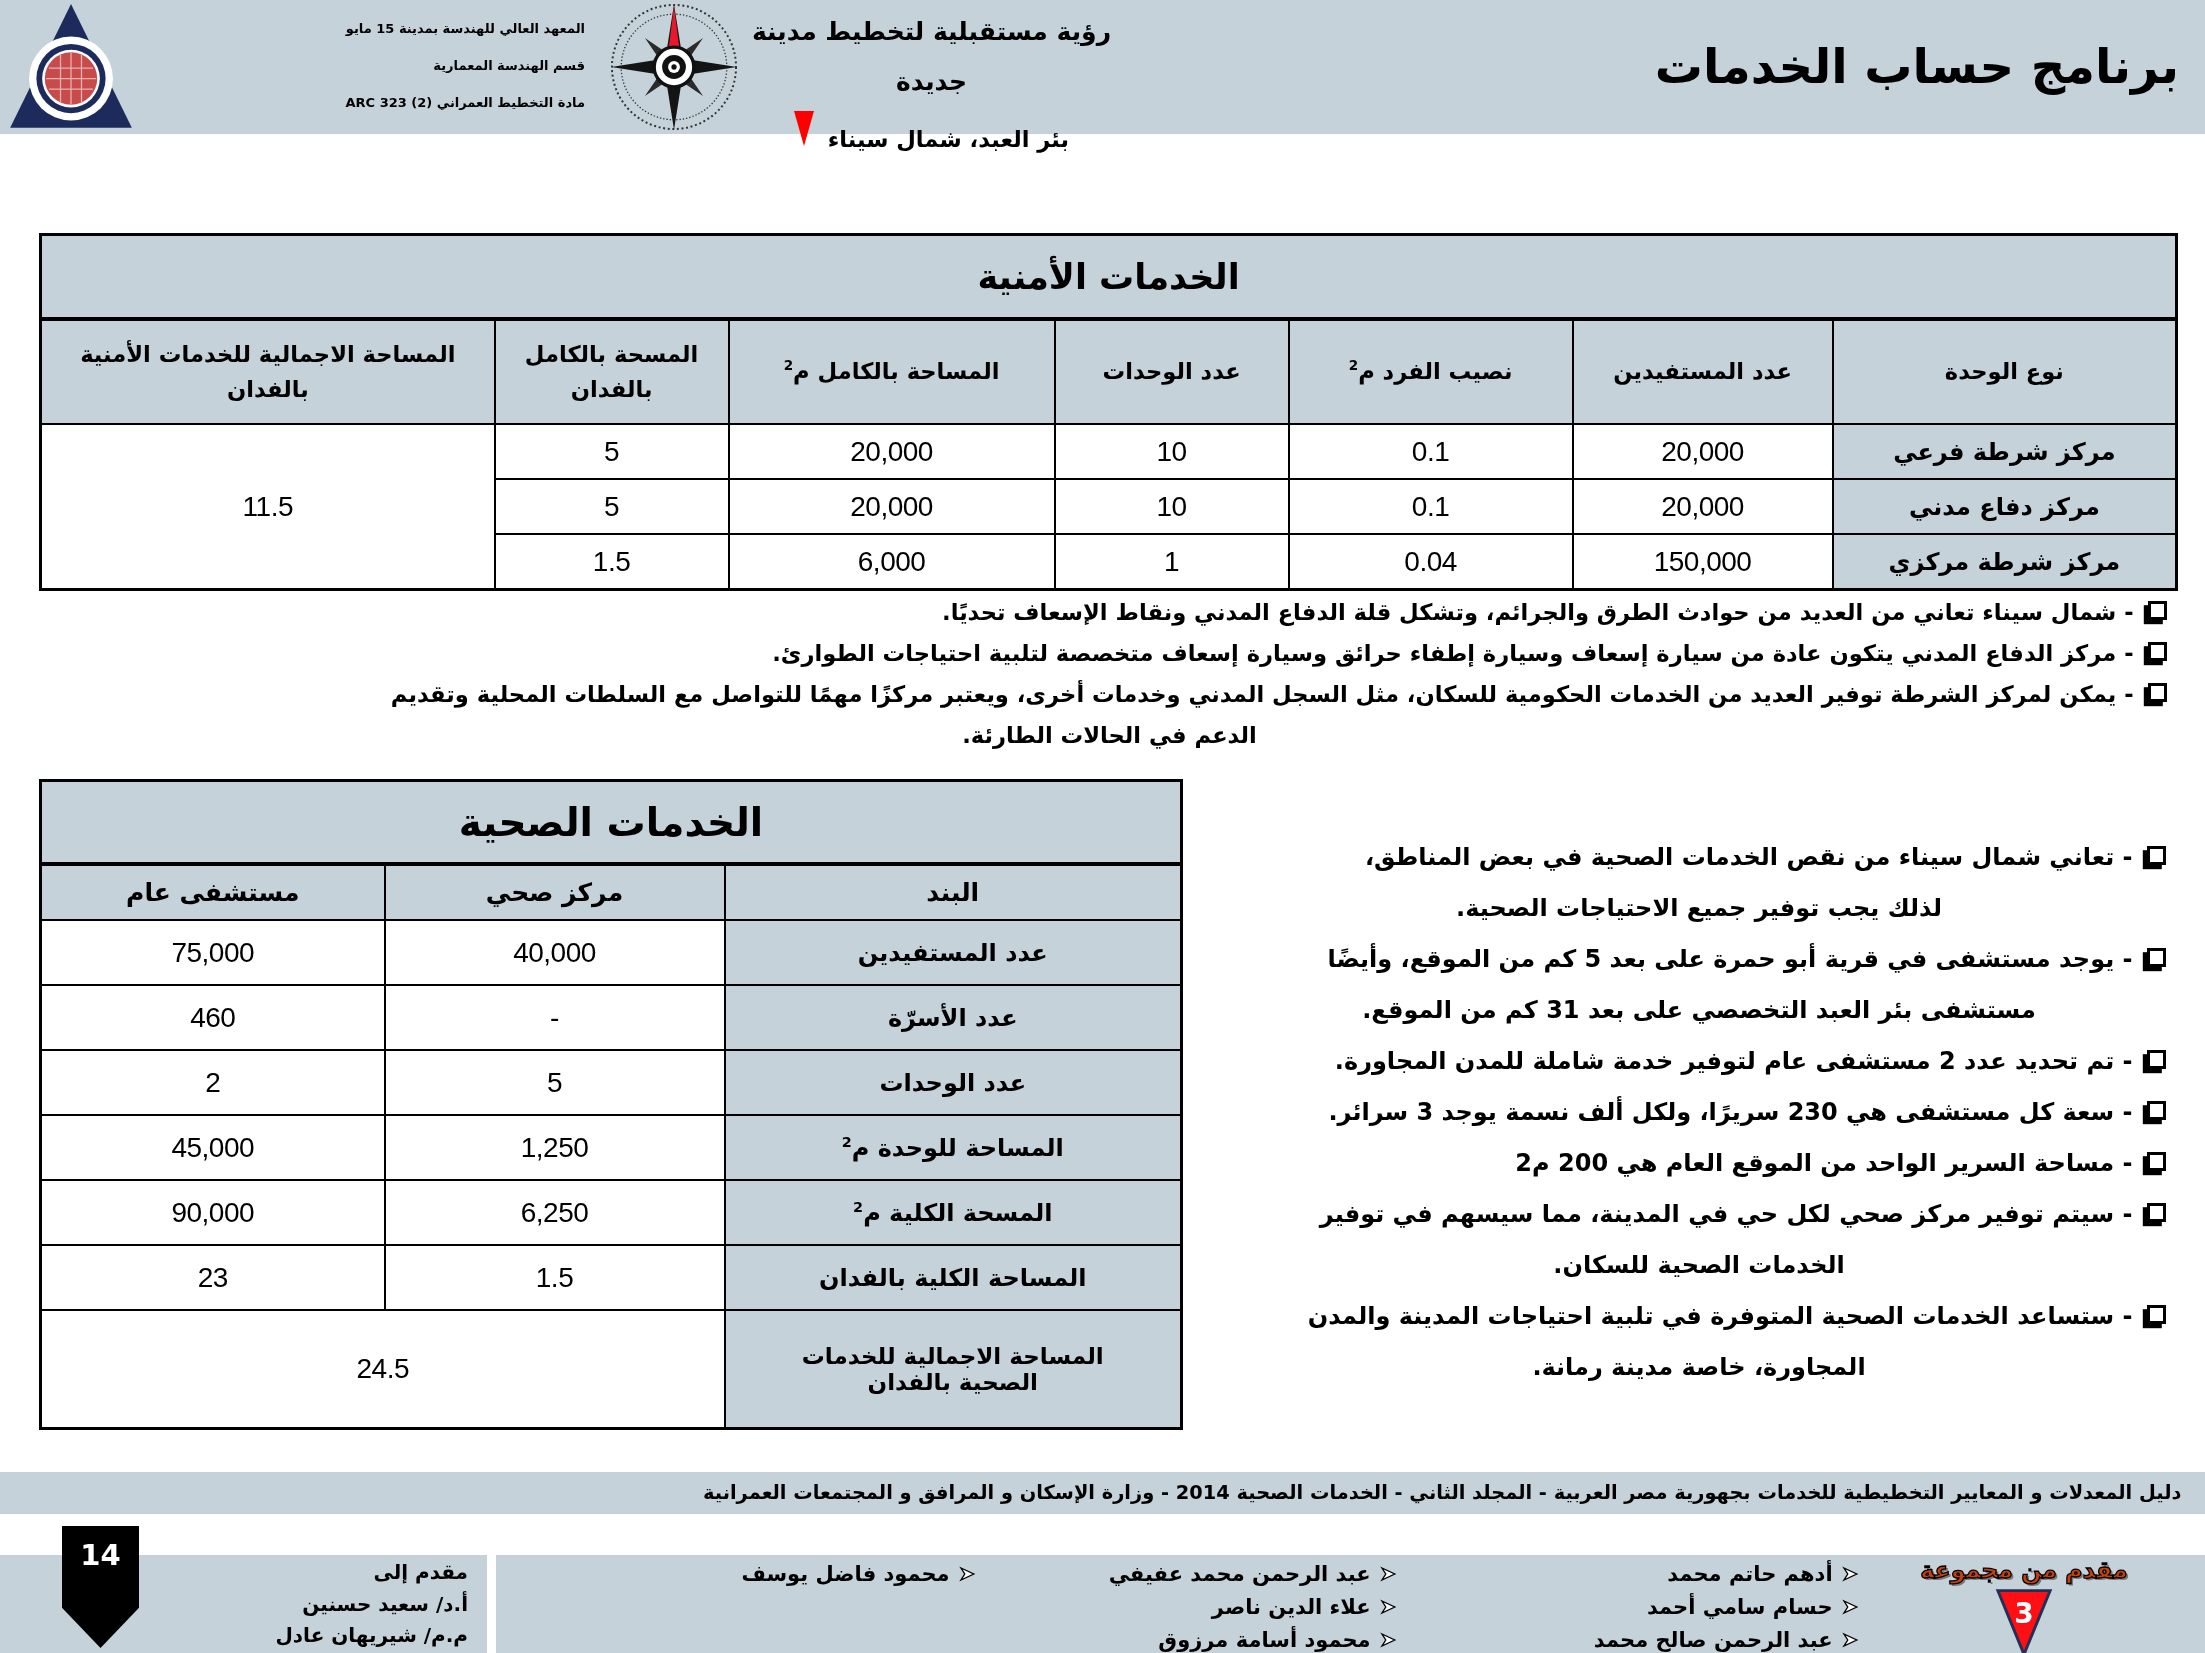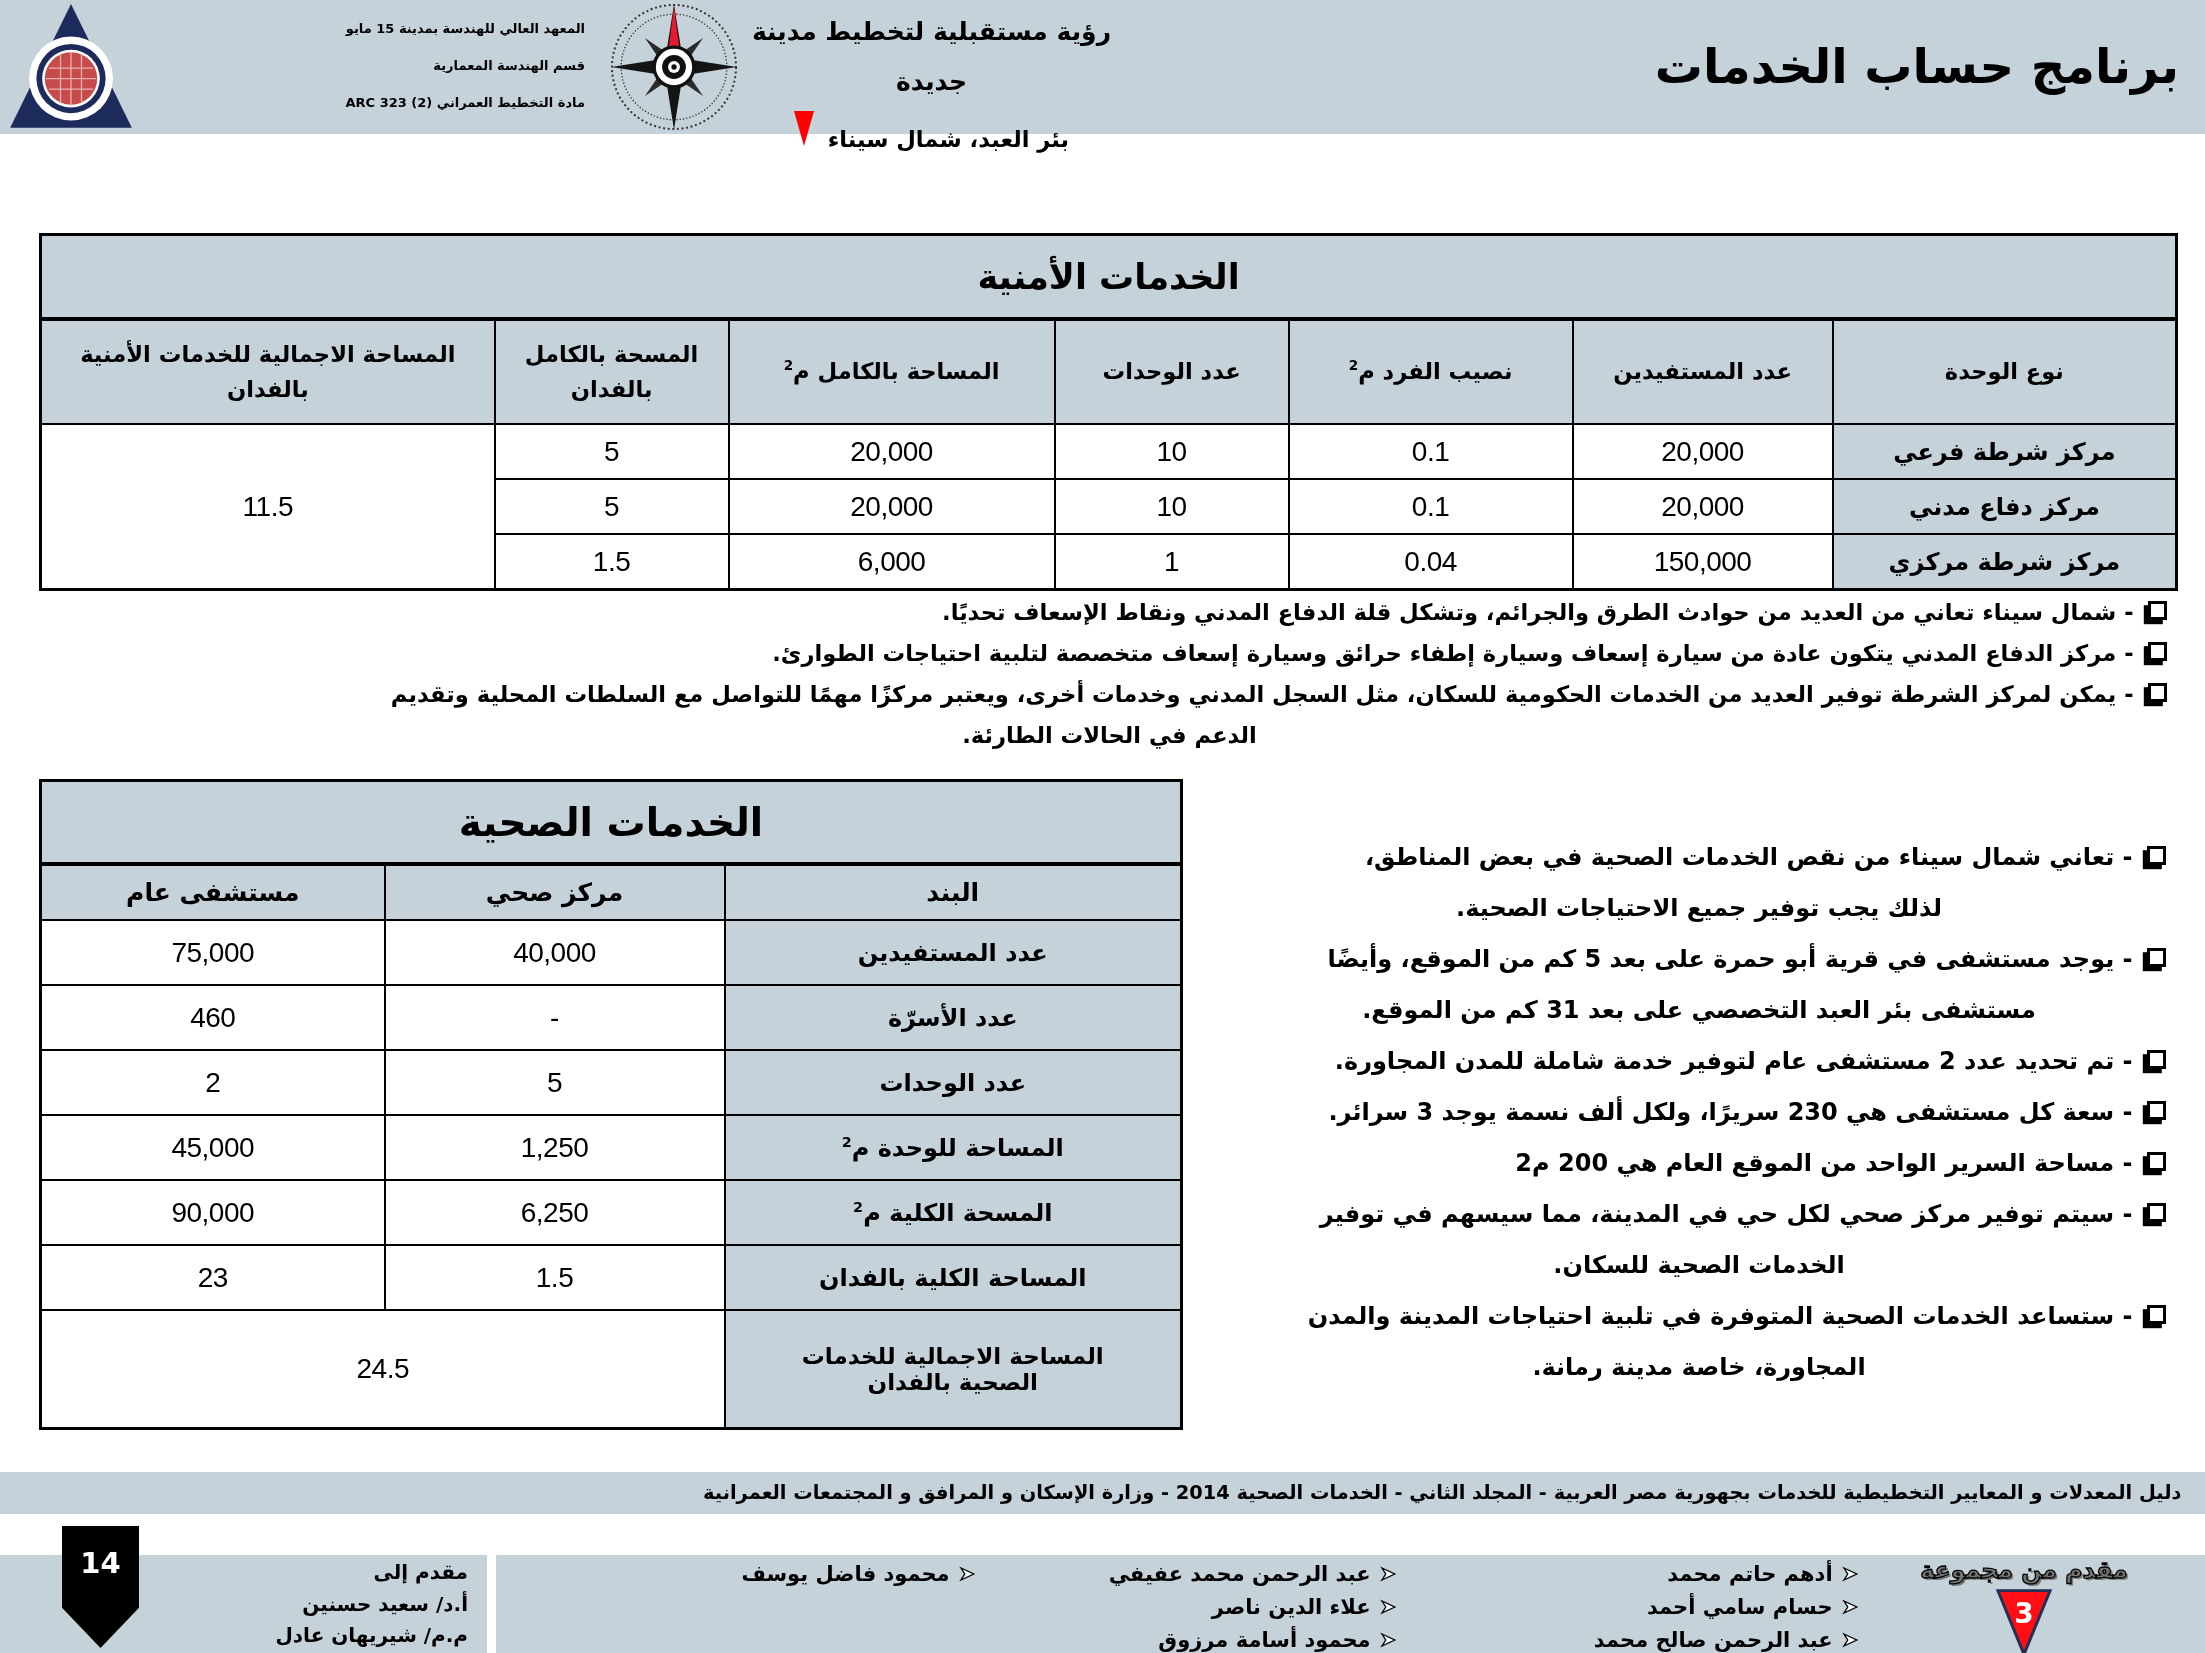--- a/index.html
+++ b/index.html
@@ -54,31 +54,31 @@
   
   .ref-band{position:absolute;left:0;top:1472px;width:2205px;height:42px;background:#c6d2da;
             direction:rtl;text-align:right;font-size:19.4px;font-weight:bold;line-height:42px;
             padding-right:23.6px;box-sizing:border-box;}
 
   
   .footer-left{position:absolute;left:0;top:1555px;width:487px;height:99px;background:#c6d2da;}
   .footer-right{position:absolute;left:496px;top:1555px;width:1709px;height:99px;background:#c6d2da;}
   .page-marker{position:absolute;left:62px;top:1526px;width:77px;height:122px;background:#000;
                clip-path:polygon(0 0,100% 0,100% 67%,50% 100%,0 67%);
-               color:#fff;font-size:29px;font-weight:bold;text-align:center;padding-top:20px;box-sizing:border-box;}
+               color:#fff;font-size:29px;font-weight:bold;text-align:center;padding-top:12px;box-sizing:border-box;}
   .presented-to{position:absolute;left:221px;top:1557px;width:247px;direction:rtl;text-align:right;
                 font-size:20px;font-weight:bold;line-height:31.5px;}
   .names-col{position:absolute;direction:rtl;font-size:21px;font-weight:bold;}
   .name-row{display:flex;align-items:center;height:33px;direction:rtl;}
   .arrow{display:inline-flex;margin-left:8.4px;flex:none;}
   .col1{left:1586px;top:1557px;width:273px;}
   .col2{left:1071px;top:1557px;width:326px;}
   .col3{left:703px;top:1557px;width:273px;}
   .group-block{position:absolute;left:1919px;top:1556px;width:210px;text-align:center;direction:rtl;}
-  .group-title{font-size:23.6px;font-weight:bold;color:#737373;-webkit-text-stroke:1.3px #000;
+  .group-title{font-size:23.6px;font-weight:bold;color:#c2410c;-webkit-text-stroke:1.3px #000;
                text-shadow:2.1px 2.1px 0 #777;letter-spacing:0.5px;}
   .group-tri{margin-top:1.1px;}
 </style>
 </head>
 <body>
 
 <div class="page">
 
   <div class="top-band">
     <div class="logo">

